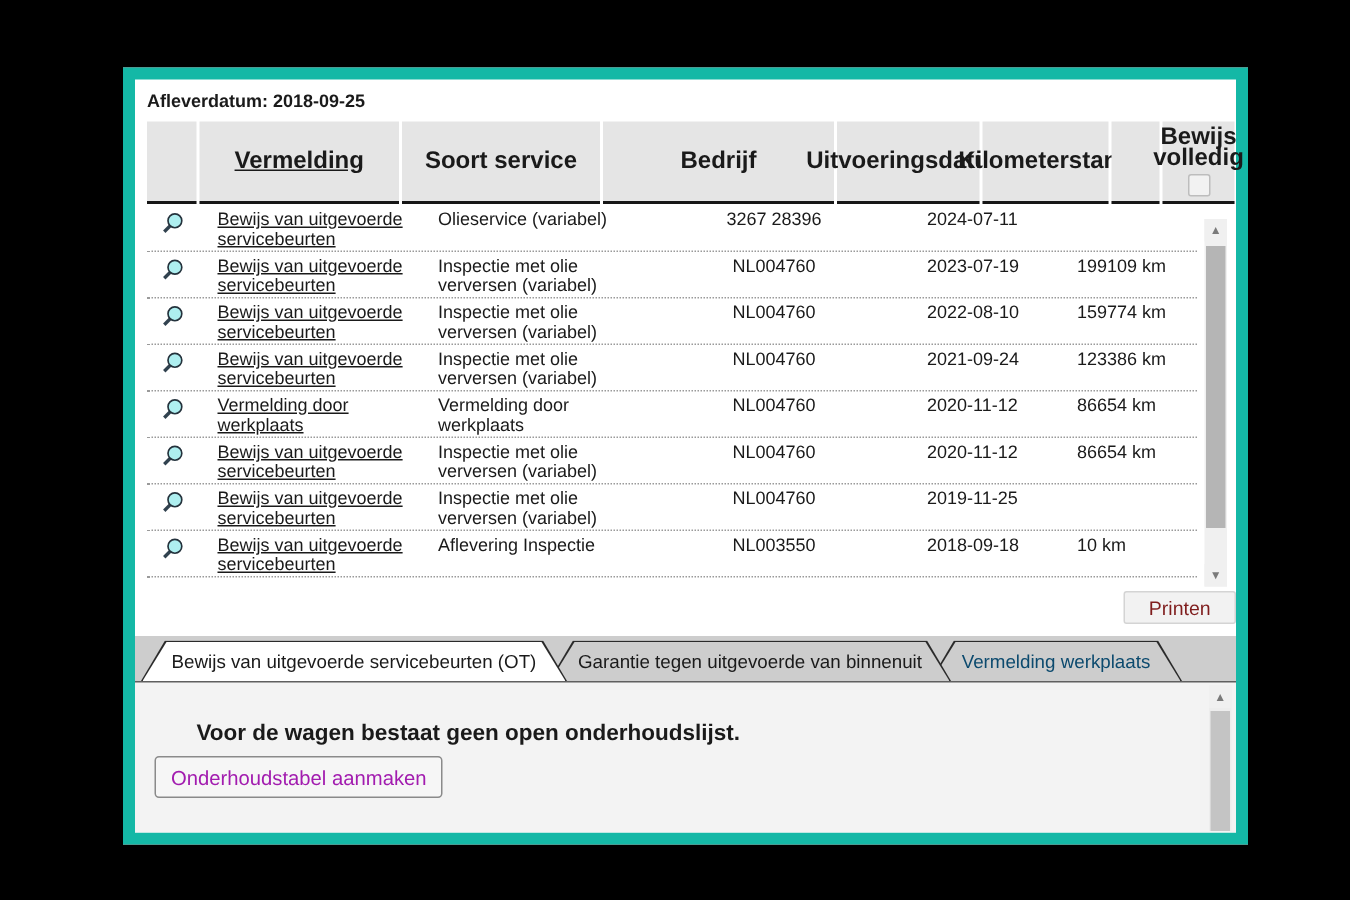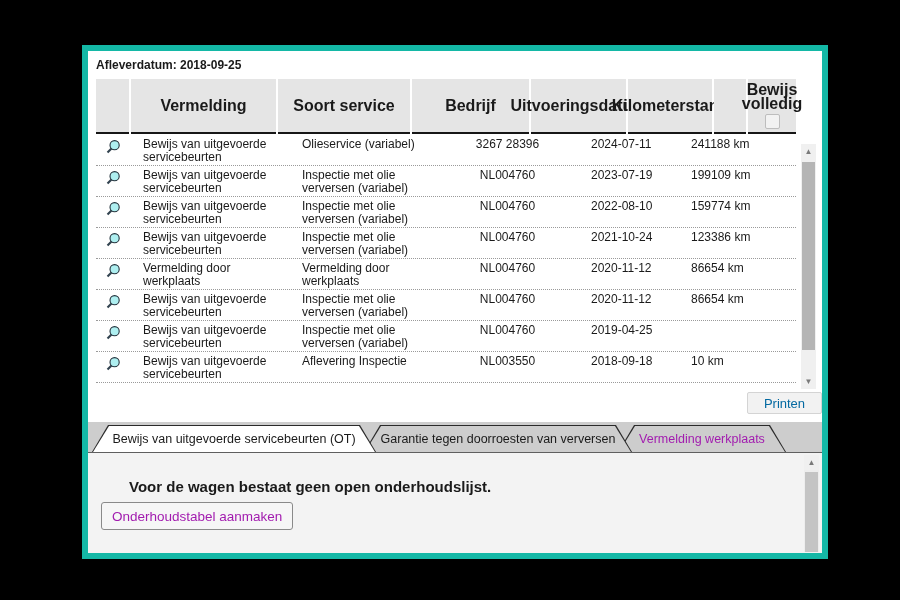--- a/index.html
+++ b/index.html
@@ -2,35 +2,35 @@
 <html><head>
 <meta charset="utf-8">
 <style>
   html,body{margin:0;padding:0;}
   body{
     width:900px;height:600px;background:#000;position:relative;overflow:hidden;
     font-family:"Liberation Sans","DejaVu Sans",sans-serif;color:#1a1a1a;
   }
   .window{
     position:absolute;left:82px;top:45px;width:734px;height:502px;
-    background:#fff;border:6px solid #14b8a6;
+    background:#fff;border:8px solid #14b8a6;
   }
   .win-title{position:absolute;left:8px;top:7px;font-size:12px;font-weight:bold;}
 
   
   .thead{position:absolute;left:8px;top:28px;width:700px;height:55px;display:flex;gap:2px;}
   .th{
     background:#e5e5e5;border-bottom:2px solid #161616;
     display:flex;flex-direction:column;align-items:center;justify-content:center;
     font-size:16px;font-weight:bold;text-align:center;line-height:14px;
   }
   .c-icon{width:33px;flex:none;}
-  .c-verm{width:145px;flex:none;}
+  .c-verm{width:133px;flex:none;text-decoration:underline;}
   .c-soort{width:132px;flex:none;}
-  .c-bedrijf{width:117px;flex:none;text-align:center;}
+  .c-bedrijf{width:154px;flex:none;text-align:center;}
   .c-datum{width:95px;flex:none;}
   .c-km{width:84px;flex:none;}
   .c-empty{width:32px;flex:none;}
   .c-bewijs{width:48px;flex:none;}
   .checkbox{
     width:13px;height:13px;background:#f2f2f2;border:1px solid #bdbdbd;
     border-radius:2px;margin-top:3px;
   }
 
   
@@ -59,42 +59,42 @@
   .vscroll .arrow.down{bottom:0;}
   .vscroll .thumb{position:absolute;left:1px;width:13px;background:#b5b5b5;cursor:grab;}
   .tbl-scroll .thumb{top:18px;height:188px;}
   .bot-scroll{left:716px;top:2px;height:97px;background:#ededed;}
   .bot-scroll .thumb{top:17px;height:80px;background:#c4c4c4;}
 
   
   .printen{
     position:absolute;left:659px;top:341px;width:75px;height:22px;
     background:#f2f2f2;border:1px solid #d4d4d4;border-radius:2px;
-    color:#0369a1;font-size:13px;font-family:inherit;
+    color:#7f1d1d;font-size:13px;font-family:inherit;
   }
 
   
   .tabstrip{position:absolute;left:0;top:371px;width:734px;height:30px;background:#cdcdcd;}
   .tab{position:absolute;bottom:0;height:27px;cursor:pointer;}
   .tab .edge{
     position:absolute;inset:0;background:#2a2a2a;
     clip-path:polygon(16px 0,calc(100% - 16px) 0,100% 100%,0 100%);
   }
   .tab .face{
     position:absolute;left:1px;right:1px;top:1px;bottom:0;
     clip-path:polygon(16px 0,calc(100% - 16px) 0,100% 100%,0 100%);
     display:flex;align-items:center;justify-content:center;
     font-size:12.5px;white-space:nowrap;
   }
   .tab1{left:4px;width:284px;z-index:3;}
   .tab1 .face{background:#fff;}
   .tab2{left:276px;width:268px;z-index:2;}
   .tab2 .face{background:#cdcdcd;}
   .tab3{left:530px;width:168px;z-index:1;}
-  .tab3 .face{background:#cdcdcd;color:#a21caf;}
+  .tab3 .face{background:#cdcdcd;color:#0c4a6e;}
 
   
   .bottom-panel{
     position:absolute;left:0;top:401px;width:734px;height:101px;
     background:#f3f3f3;border-top:1px solid #5f5f5f;box-sizing:border-box;
   }
   .bp-message{position:absolute;left:13px;top:25px;font-size:15px;font-weight:bold;margin-left:28px;}
   .bp-button{
     position:absolute;left:13px;top:49px;height:28px;padding:0 10px;
     background:#f6f6f6;border:1px solid #8a8a8a;border-radius:3px;
@@ -130,21 +130,20 @@
         <svg width="16" height="16" viewBox="0 0 16 16">
           <line x1="2.5" y1="13.5" x2="7" y2="9" stroke="#31424f" stroke-width="2.2"></line>
           <circle cx="9.6" cy="6.2" r="4.6" fill="#aeeff0" stroke="#24323c" stroke-width="1.1"></circle>
         </svg>
       </span>
     </div>
     <div class="td c-verm">Bewijs van uitgevoerde servicebeurten</div>
     <div class="td c-soort">Olieservice (variabel)</div>
     <div class="td c-bedrijf">3267 28396</div>
     <div class="td c-datum">2024-07-11</div>
-    <div class="td c-km">241188 km</div>
     <div class="td c-empty"></div>
     <div class="td c-bewijs"></div>
   </div>
 
   <div class="tr">
     <div class="td c-icon">
       <span class="mag">
         <svg width="16" height="16" viewBox="0 0 16 16">
           <line x1="2.5" y1="13.5" x2="7" y2="9" stroke="#31424f" stroke-width="2.2"></line>
           <circle cx="9.6" cy="6.2" r="4.6" fill="#aeeff0" stroke="#24323c" stroke-width="1.1"></circle>
@@ -183,21 +182,21 @@
       <span class="mag">
         <svg width="16" height="16" viewBox="0 0 16 16">
           <line x1="2.5" y1="13.5" x2="7" y2="9" stroke="#31424f" stroke-width="2.2"></line>
           <circle cx="9.6" cy="6.2" r="4.6" fill="#aeeff0" stroke="#24323c" stroke-width="1.1"></circle>
         </svg>
       </span>
     </div>
     <div class="td c-verm">Bewijs van uitgevoerde servicebeurten</div>
     <div class="td c-soort">Inspectie met olie verversen (variabel)</div>
     <div class="td c-bedrijf">NL004760</div>
-    <div class="td c-datum">2021-10-24</div>
+    <div class="td c-datum">2021-09-24</div>
     <div class="td c-km">123386 km</div>
     <div class="td c-empty"></div>
     <div class="td c-bewijs"></div>
   </div>
 
   <div class="tr">
     <div class="td c-icon">
       <span class="mag">
         <svg width="16" height="16" viewBox="0 0 16 16">
           <line x1="2.5" y1="13.5" x2="7" y2="9" stroke="#31424f" stroke-width="2.2"></line>
@@ -237,21 +236,21 @@
       <span class="mag">
         <svg width="16" height="16" viewBox="0 0 16 16">
           <line x1="2.5" y1="13.5" x2="7" y2="9" stroke="#31424f" stroke-width="2.2"></line>
           <circle cx="9.6" cy="6.2" r="4.6" fill="#aeeff0" stroke="#24323c" stroke-width="1.1"></circle>
         </svg>
       </span>
     </div>
     <div class="td c-verm">Bewijs van uitgevoerde servicebeurten</div>
     <div class="td c-soort">Inspectie met olie verversen (variabel)</div>
     <div class="td c-bedrijf">NL004760</div>
-    <div class="td c-datum">2019-04-25</div>
+    <div class="td c-datum">2019-11-25</div>
     <div class="td c-empty"></div>
     <div class="td c-bewijs"></div>
   </div>
 
   <div class="tr">
     <div class="td c-icon">
       <span class="mag">
         <svg width="16" height="16" viewBox="0 0 16 16">
           <line x1="2.5" y1="13.5" x2="7" y2="9" stroke="#31424f" stroke-width="2.2"></line>
           <circle cx="9.6" cy="6.2" r="4.6" fill="#aeeff0" stroke="#24323c" stroke-width="1.1"></circle>
@@ -276,21 +275,21 @@
 
   <button class="printen" disabled="">Printen</button>
 
   <div class="tabstrip">
     <div class="tab tab1">
       <div class="edge"></div>
       <div class="face">Bewijs van uitgevoerde servicebeurten (OT)</div>
     </div>
     <div class="tab tab2">
       <div class="edge"></div>
-      <div class="face">Garantie tegen doorroesten van verversen</div>
+      <div class="face">Garantie tegen uitgevoerde van binnenuit</div>
     </div>
     <div class="tab tab3">
       <div class="edge"></div>
       <div class="face">Vermelding werkplaats</div>
     </div>
   </div>
 
   <div class="bottom-panel">
     <div class="bp-message">Voor de wagen bestaat geen open onderhoudslijst.</div>
     <button class="bp-button">Onderhoudstabel aanmaken</button>

